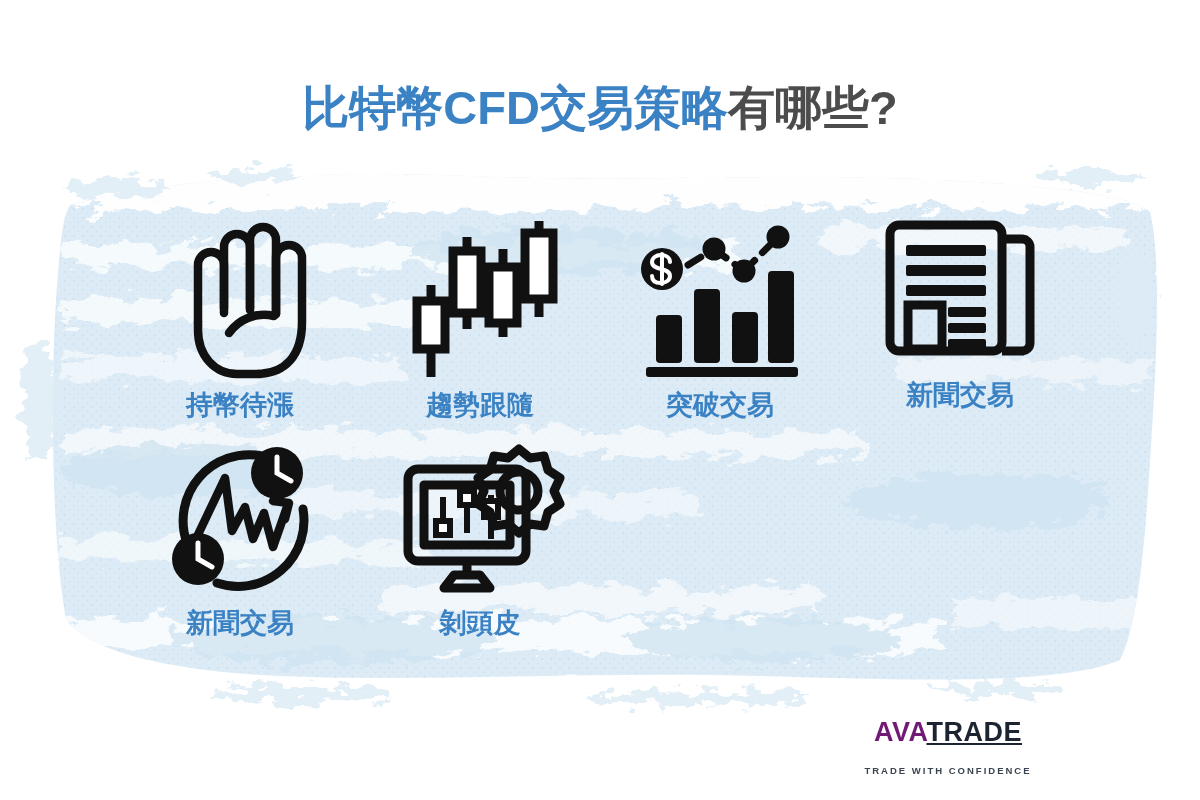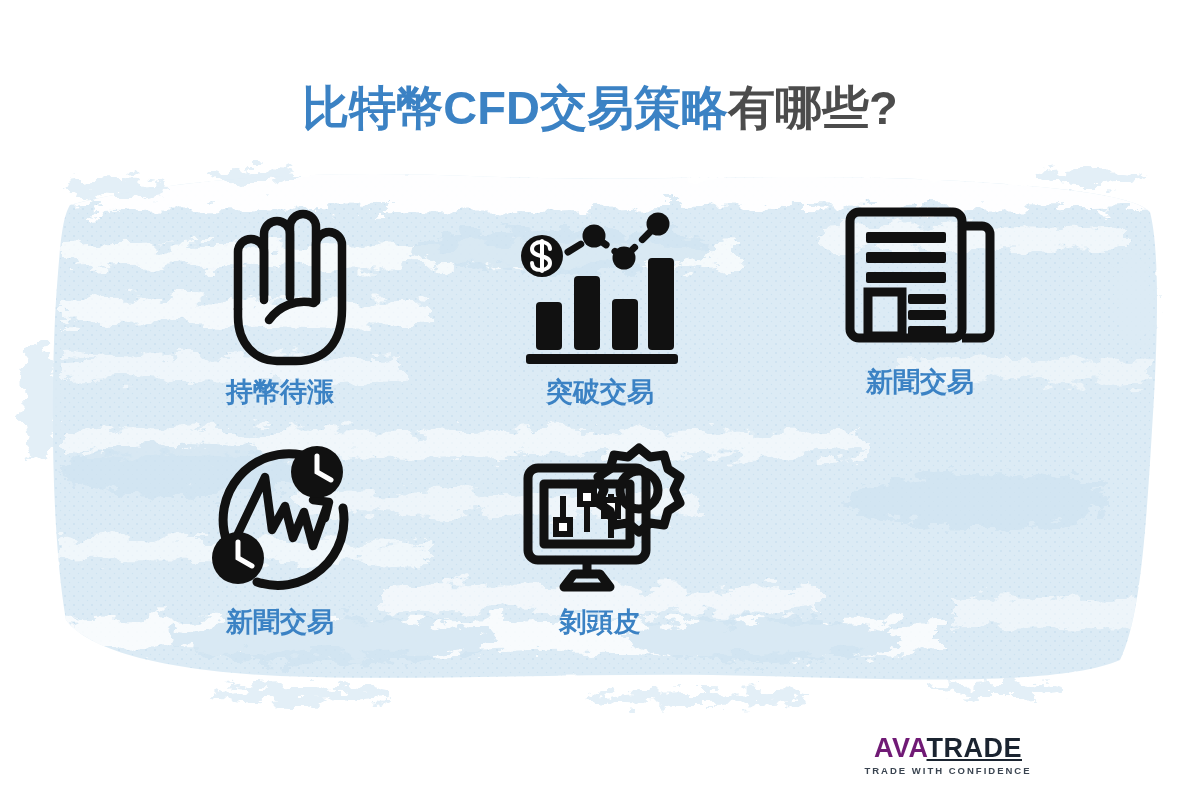--- a/index.html
+++ b/index.html
@@ -42,27 +42,26 @@
     line-height: 60px;
     white-space: nowrap;
   }
   .title .seg-blue { color: #3b82c4; }
   .title .seg-dark { color: #4c4c4c; }
 
   
   .grid {
     position: absolute;
     left: 120px;
-    top: 202px;
+    top: 215px;
     width: 960px;
     height: 480px;
     display: grid;
-    grid-template-columns: repeat(3, 1fr);
+    grid-template-columns: repeat(4, 1fr);
     grid-template-rows: 228px 228px;
-    row-gap: 12px;
   }
   .cell {
     position: relative;
     display: flex;
     flex-direction: column;
     align-items: center;
     justify-content: flex-start;
   }
   .icon-box {
     width: 170px;
@@ -95,21 +94,21 @@
   .logo-word {
     font-size: 27px;
     font-weight: bold;
     letter-spacing: 0.5px;
     line-height: 28px;
     white-space: nowrap;
   }
   .logo-word .ava { color: #701a75; }
   .logo-word .trade { color: #1b2430; text-decoration: underline; }
   .logo-tag {
-    margin-top: 3px;
+    margin-top: 19px;
     font-size: 9.5px;
     font-weight: bold;
     letter-spacing: 2.0px;
     color: #3a4450;
     white-space: nowrap;
   }
 </style>
 </head>
 <body>
 
@@ -207,20 +206,39 @@
             <path d="M85,92 L85,22 a13,13 0 0 1 26,0 L111,96"></path>
             <path d="M111,96 L111,40 a13,13 0 0 1 26,0 L137,104
                      c0,34 -17,52 -46,52 h-19 c-22,0 -39,-18 -39,-44 L33,104"></path>
             <path d="M64,115 c10,-14 27,-21 45,-17"></path>
           </g>
         </svg>
       </div>
       <div class="cell-label">持幣待漲</div>
     </div>
 
+    <div class="cell">
+      <div class="icon-box">
+        <svg width="148" height="165" viewBox="0 0 148 165">
+          <g stroke="#111111" stroke-width="9" stroke-linecap="butt" fill="none">
+            <line x1="25" y1="68" x2="25" y2="160"></line>
+            <line x1="61" y1="20" x2="61" y2="112"></line>
+            <line x1="97" y1="32" x2="97" y2="120"></line>
+            <line x1="133" y1="4" x2="133" y2="100"></line>
+          </g>
+          <g fill="#ffffff" stroke="#111111" stroke-width="9">
+            <rect x="11" y="84" width="28" height="48"></rect>
+            <rect x="47" y="34" width="28" height="62"></rect>
+            <rect x="83" y="50" width="28" height="56"></rect>
+            <rect x="119" y="16" width="28" height="66"></rect>
+          </g>
+        </svg>
+      </div>
+      <div class="cell-label">趨勢跟隨</div>
+    </div>
 
     <div class="cell">
       <div class="icon-box">
         <svg width="160" height="160" viewBox="0 0 160 160">
 
           <g>
             <circle cx="22" cy="50" r="21" fill="#111111"></circle>
             <path d="M22,35 v30" stroke="#ffffff" stroke-width="4" stroke-linecap="round"></path>
             <path d="M30,43 c0,-5 -5,-7 -9,-7 c-5,0 -9,3 -9,7 c0,9 18,5 18,14
                      c0,4 -4,7 -9,7 c-5,0 -9,-2 -9,-7" fill="none" stroke="#ffffff" stroke-width="4" stroke-linecap="round"></path>

